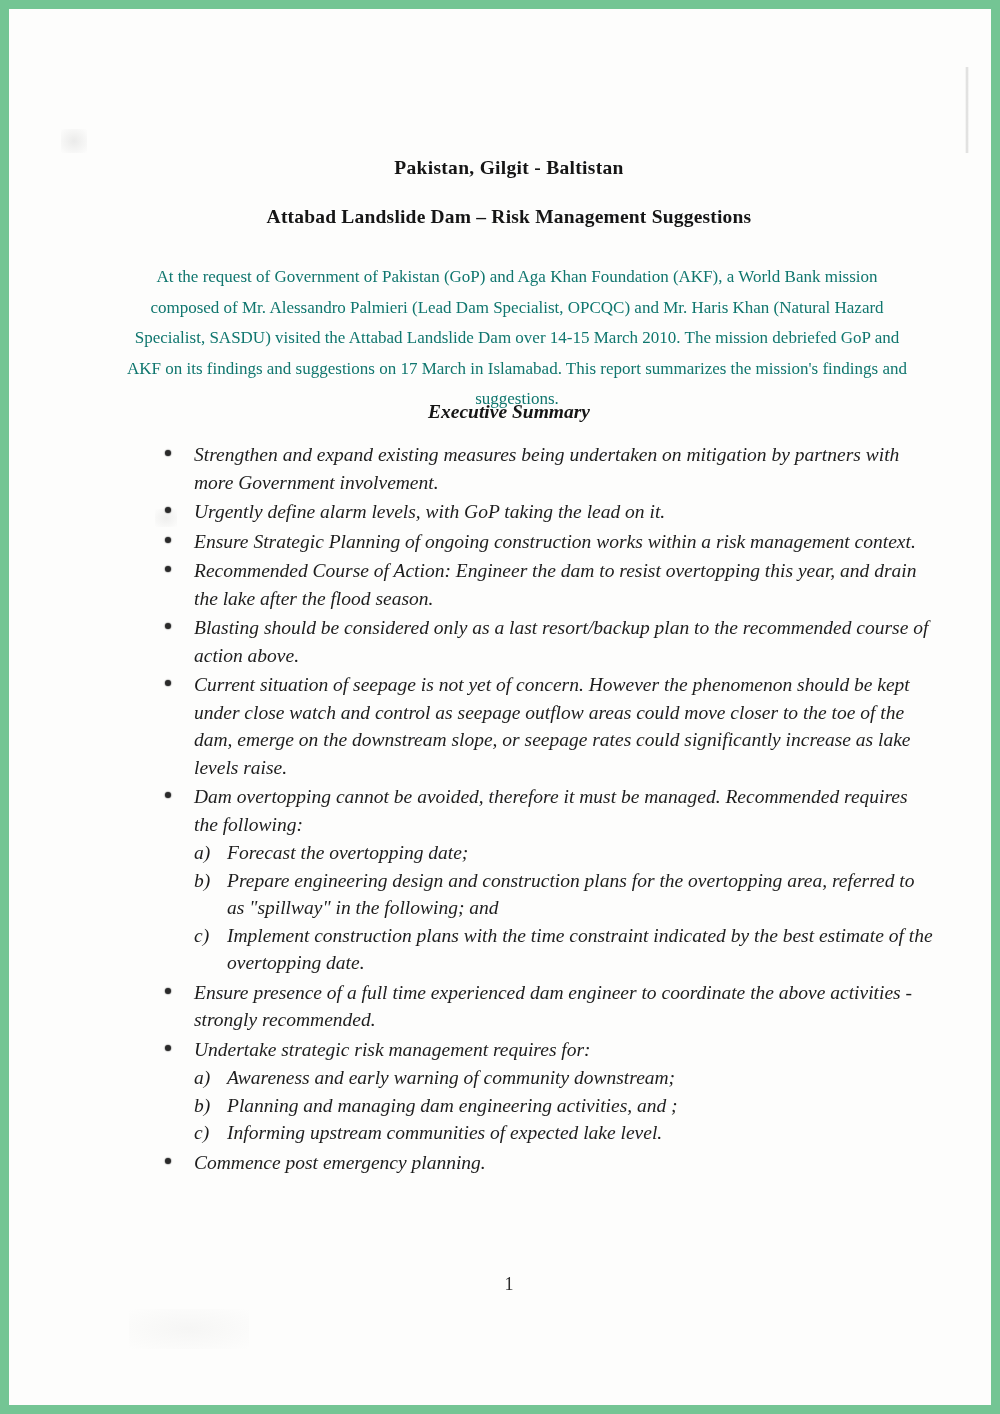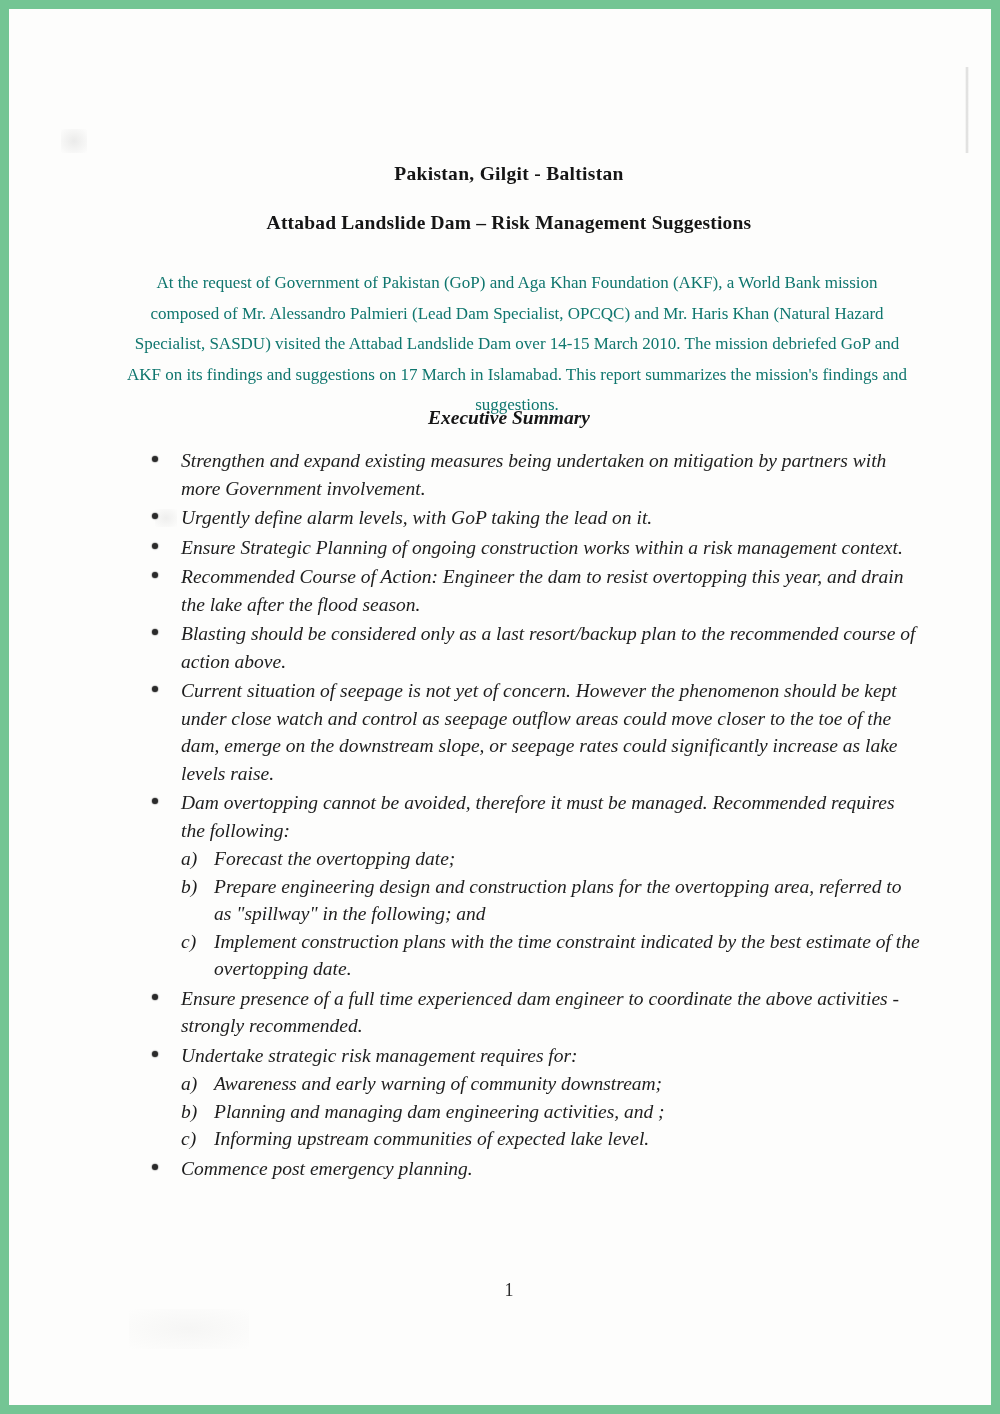--- a/index.html
+++ b/index.html
@@ -65,21 +65,20 @@
     background: radial-gradient(ellipse at center, rgba(150,150,150,0.07), rgba(255,255,255,0));
   }
 
   .content {
     position: absolute;
     left: 0;
     top: 0;
     width: 100%;
     height: 100%;
     color: #1b1b1b;
-    margin-top: 6px;
   }
 
   
   .doc-title {
     position: absolute;
     top: 148px;
     left: 0;
     width: 1000px;
     text-align: center;
     font-weight: bold;
@@ -120,21 +119,21 @@
     font-weight: bold;
     font-style: italic;
     font-size: 19.5px;
     color: #151515;
   }
 
   
   .bullet-list {
     position: absolute;
     top: 432px;
-    left: 113px;
+    left: 126px;
     width: 800px;
   }
   .bullet-item {
     position: relative;
     padding-left: 59px;
     margin-bottom: 2px;
     font-style: italic;
     font-size: 19.5px;
     line-height: 27.5px;
     color: #1d1d1d;

